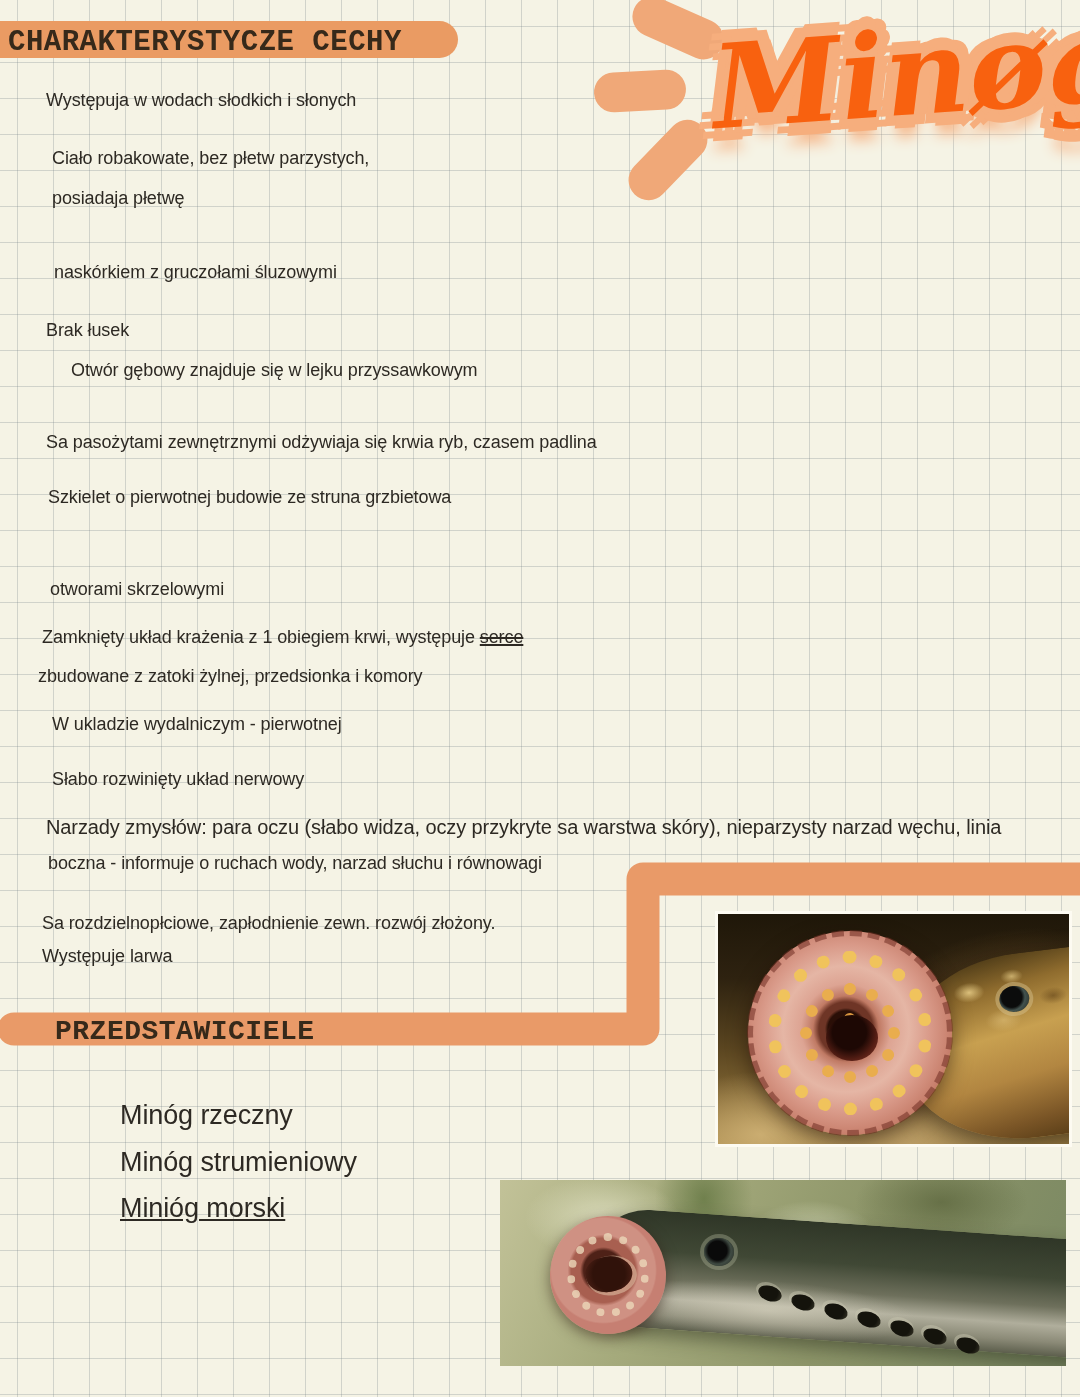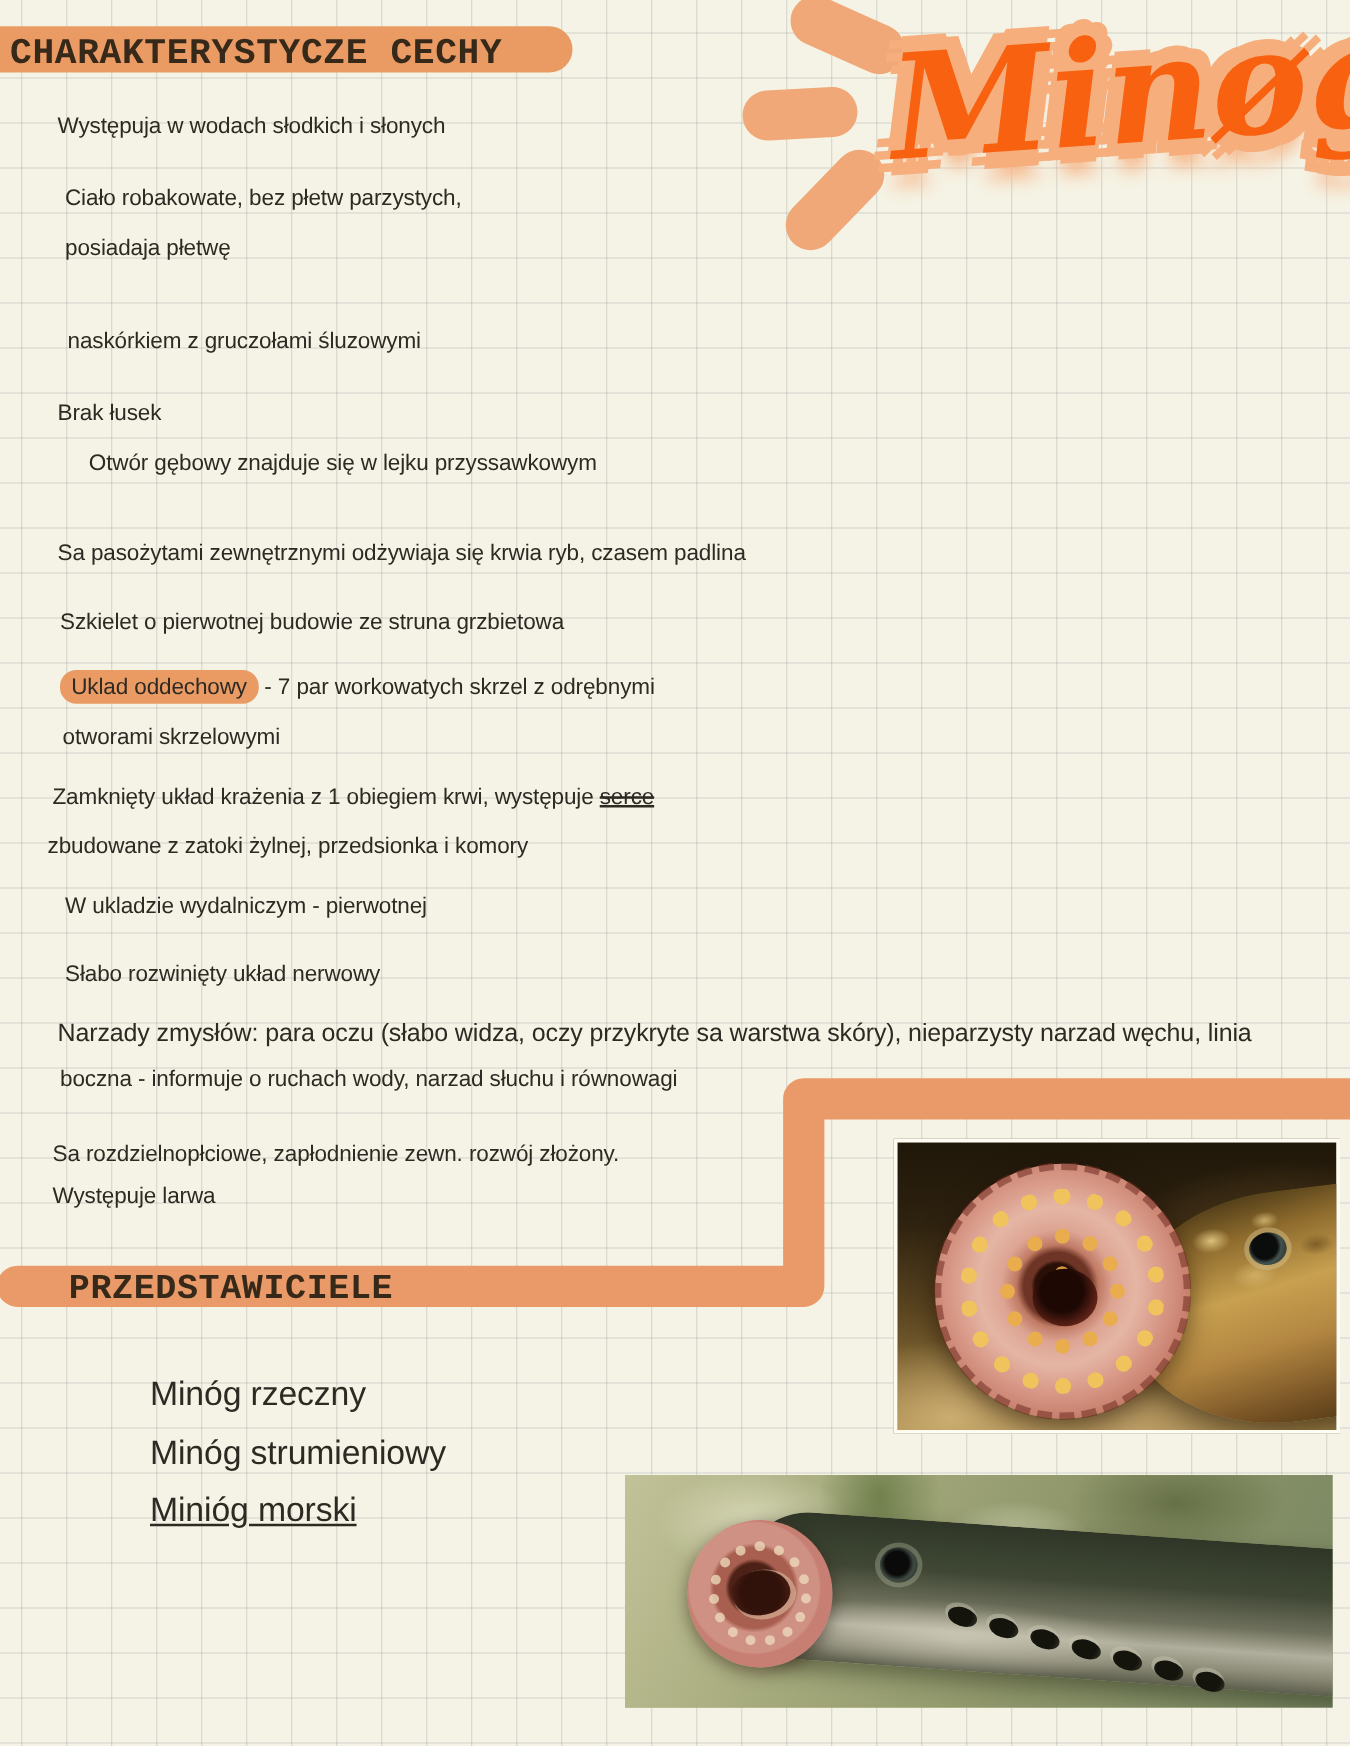--- a/index.html
+++ b/index.html
@@ -162,23 +162,20 @@
   <div class="hand" style="left:54px; top:262px;">naskórkiem z gruczołami śluzowymi</div>
 
   <div class="hand" style="left:46px; top:320px;">Brak łusek</div>
 
   <div class="hand" style="left:46px; top:360px;margin-left:25px;">Otwór gębowy znajduje się w lejku przyssawkowym</div>
 
   <div class="hand" style="left:48px; top:487px;">Szkielet o pierwotnej budowie ze struna grzbietowa</div>
 
   <div class="hand" style="left:46px; top:432px;">Sa pasożytami zewnętrznymi odżywiaja się krwia ryb, czasem padlina</div>
 
-  <div class="hand" style="left:57px; top:539px;">
-    <span class="hl">Uklad oddechowy</span><span> - 7 par workowatych skrzel z odrębnymi</span>
-  </div>
   <div class="hand" style="left:50px; top:579px;">otworami skrzelowymi</div>
 
   <div class="hand" style="left:42px; top:627px;">
     <span>Zamknięty układ krażenia z 1 obiegiem krwi, występuje </span><span class="struck">serce</span>
   </div>
   <div class="hand" style="left:38px; top:666px;">zbudowane z zatoki żylnej, przedsionka i komory</div>
 
   <div class="hand" style="left:52px; top:714px;">W ukladzie wydalniczym - pierwotnej</div>
 
   <div class="hand" style="left:52px; top:769px;">Słabo rozwinięty układ nerwowy</div>

